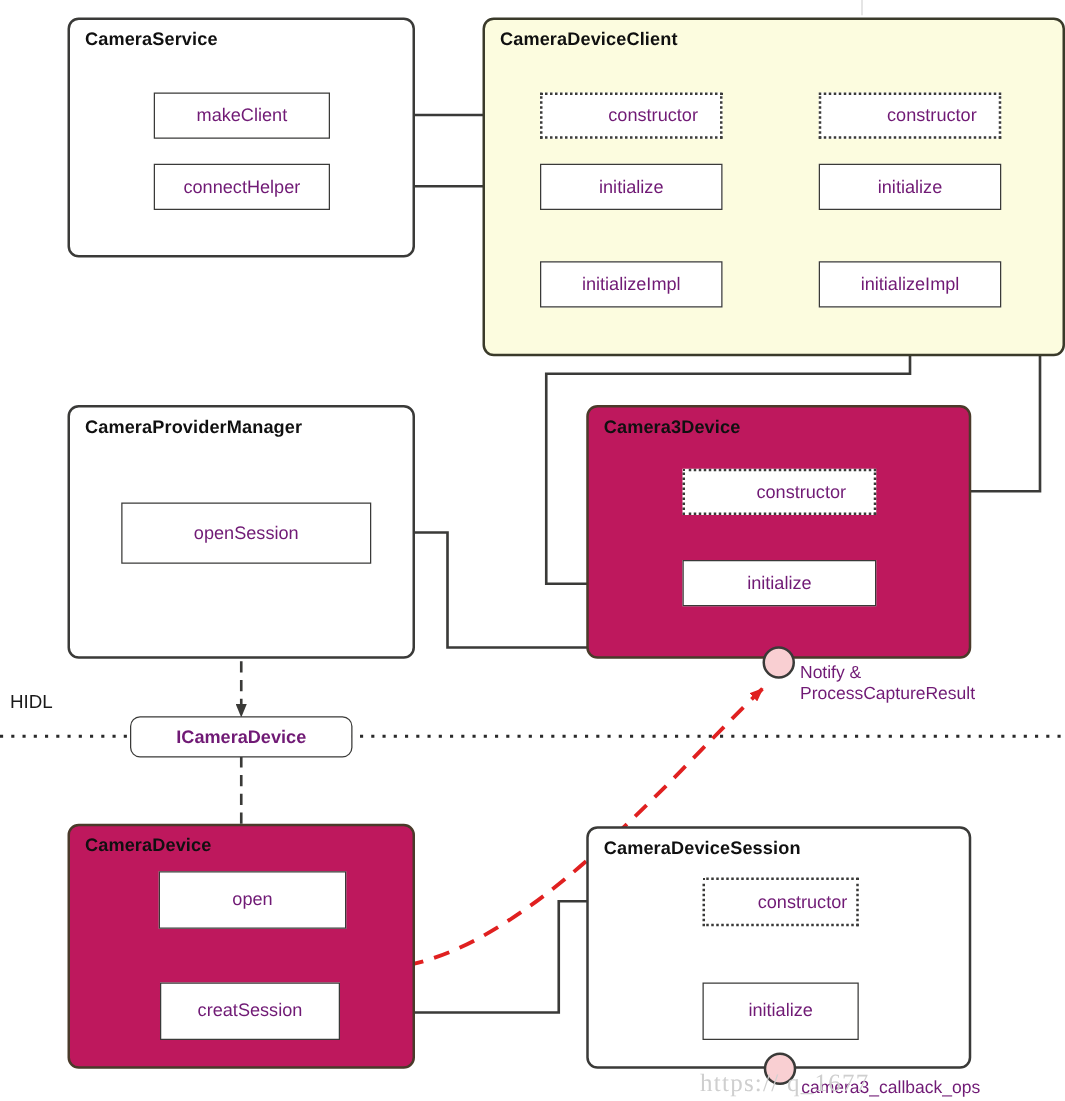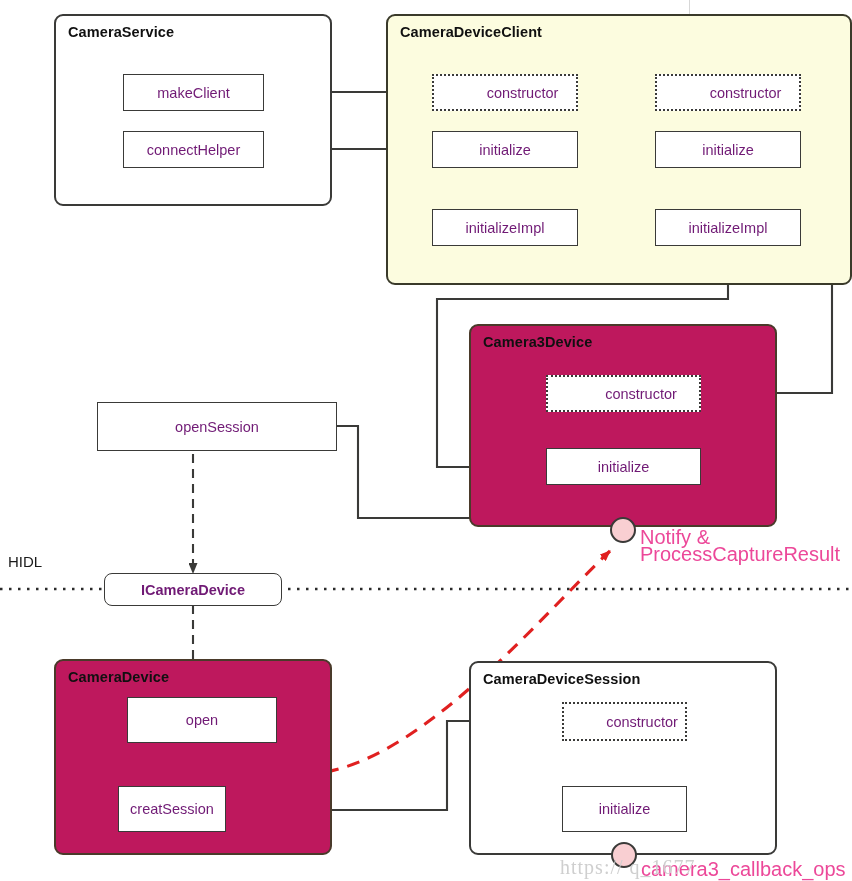--- a/index.html
+++ b/index.html
@@ -27,21 +27,21 @@
   }
   .node.solid{border:1.9px solid #3a3a38;}
   .node.dotted{border:2.4px dotted #3a3a38;padding-left:35px;}
   .node.round{border:1.9px solid #3a3a38;border-radius:8px;font-weight:bold;}
 
   .circle{
     position:absolute;width:26px;height:26px;border-radius:50%;
     background:#f9cfd2;border:2px solid #3a3a38;box-sizing:border-box;
   }
   .cap{
-    position:absolute;font-size:20px;color:#ec4899;line-height:17px;white-space:pre-line;
+    position:absolute;font-size:14px;color:#701a75;line-height:17px;white-space:pre-line;
   }
   .hidl-label{position:absolute;font-size:15px;color:#1a1a1a;}
   .watermark{
     position:absolute;color:#cfcfcf;font-size:20px;letter-spacing:1px;
     font-family:"Liberation Serif","DejaVu Serif",serif;white-space:nowrap;
     user-select:none;
   }
   .watermark.top{font-size:16px;}
 </style>
 </head>
@@ -126,21 +126,24 @@
   <div class="node dotted" style="left:655px;top:74px;width:146px;height:37px;">
     <span>constructor</span>
   </div>
   <div class="node solid" style="left:655px;top:131px;width:146px;height:37px;">
     <span>initialize</span>
   </div>
   <div class="node solid" style="left:655px;top:209px;width:146px;height:37px;">
     <span>initializeImpl</span>
   </div>
 
-  <div class="node solid" style="left:97px;top:402px;width:240px;height:49px;">
+  <div class="group g-white" style="left:54px;top:324px;width:278px;height:203px;">
+    <div class="g-title">CameraProviderManager</div>
+  </div>
+  <div class="node solid" style="left:97px;top:402px;width:200px;height:49px;">
     <span>openSession</span>
   </div>
 
   <div class="group g-orange" style="left:469px;top:324px;width:308px;height:203px;">
     <div class="g-title">Camera3Device</div>
   </div>
   <div class="node dotted" style="left:546px;top:375px;width:155px;height:37px;">
     <span>constructor</span>
   </div>
   <div class="node solid" style="left:546px;top:448px;width:155px;height:37px;">
@@ -155,21 +158,21 @@
   <div class="node round" style="left:104px;top:573px;width:178px;height:33px;">
     <span>ICameraDevice</span>
   </div>
 
   <div class="group g-orange" style="left:54px;top:659px;width:278px;height:196px;">
     <div class="g-title">CameraDevice</div>
   </div>
   <div class="node solid" style="left:127px;top:697px;width:150px;height:46px;">
     <span>open</span>
   </div>
-  <div class="node solid" style="left:118px;top:786px;width:108px;height:46px;">
+  <div class="node solid" style="left:128px;top:786px;width:144px;height:46px;">
     <span>creatSession</span>
   </div>
 
   <div class="group g-white" style="left:469px;top:661px;width:308px;height:194px;">
     <div class="g-title">CameraDeviceSession</div>
   </div>
   <div class="node dotted" style="left:562px;top:702px;width:125px;height:39px;">
     <span>constructor</span>
   </div>
   <div class="node solid" style="left:562px;top:786px;width:125px;height:46px;">

